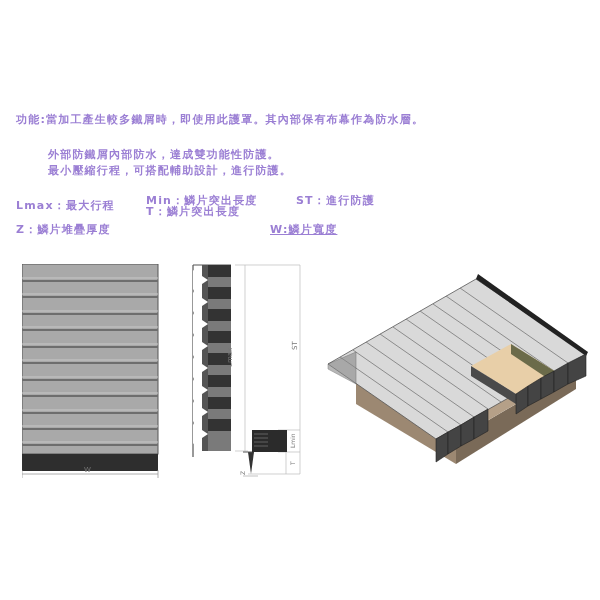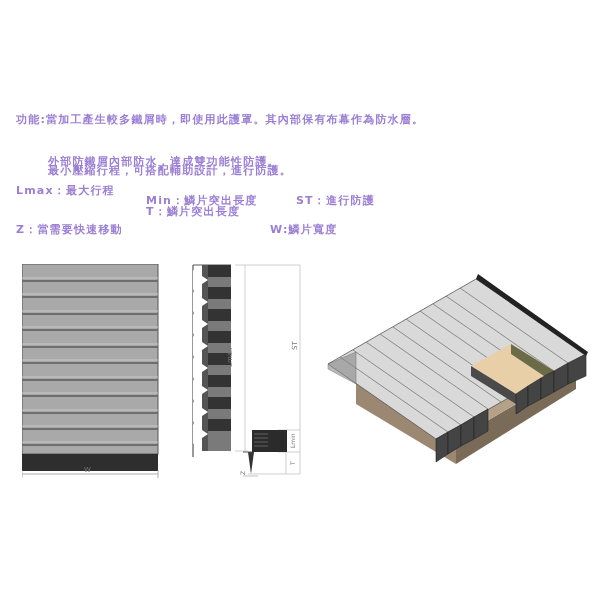--- a/index.html
+++ b/index.html
@@ -5,29 +5,29 @@
   html, body { margin:0; padding:0; background:#ffffff; }
   body { width:600px; height:600px; position:relative; overflow:hidden; font-family:"DejaVu Sans", sans-serif; }
   .txt { position:absolute; color:#9b7fd4; font-size:11px; letter-spacing:1.2px; white-space:nowrap; font-weight:bold; }
   .abs { position:absolute; }
   svg text { font-family:"DejaVu Sans", sans-serif; }
 </style>
 </head>
 <body>
 
 <div class="txt" style="left:16px; top:112px;">功能:當加工產生較多鐵屑時，即使用此護罩。其內部保有布幕作為防水層。</div>
-<div class="txt" style="left:48px; top:154px;">外部防鐵屑內部防水，達成雙功能性防護。</div>
+<div class="txt" style="left:48px; top:147px;">外部防鐵屑內部防水，達成雙功能性防護。</div>
 <div class="txt" style="left:48px; top:163px;">最小壓縮行程，可搭配輔助設計，進行防護。</div>
 
-<div class="txt" style="left:16px; top:183px;">Lmax：最大行程</div>
+<div class="txt" style="left:16px; top:198px;">Lmax：最大行程</div>
 <div class="txt" style="left:146px; top:193px;">Min：鱗片突出長度</div>
 <div class="txt" style="left:296px; top:193px;">ST：進行防護</div>
-<div class="txt" style="left:16px; top:222px;">Z：當需要快速移動</div>
+<div class="txt" style="left:16px; top:222px;">Z：鱗片堆疊厚度</div>
 <div class="txt" style="left:146px; top:204px;">T：鱗片突出長度</div>
-<div class="txt" style="left:270px; top:222px;">W:鱗片寬度</div>
+<div class="txt" style="left:270px; top:222px;text-decoration:underline;">W:鱗片寬度</div>
 
 <div class="abs" style="left:22px; top:264px; width:140px; height:220px;">
   <svg width="140" height="220" viewBox="0 0 140 220">
     <rect x="0" y="0" width="136" height="190" fill="#a9a9a9" stroke="#555" stroke-width="1"></rect>
     <g stroke="#6e6e6e" stroke-width="2">
       <line x1="0" y1="17" x2="136" y2="17"></line>
       <line x1="0" y1="33" x2="136" y2="33"></line>
       <line x1="0" y1="50" x2="136" y2="50"></line>
       <line x1="0" y1="66" x2="136" y2="66"></line>
       <line x1="0" y1="83" x2="136" y2="83"></line>

